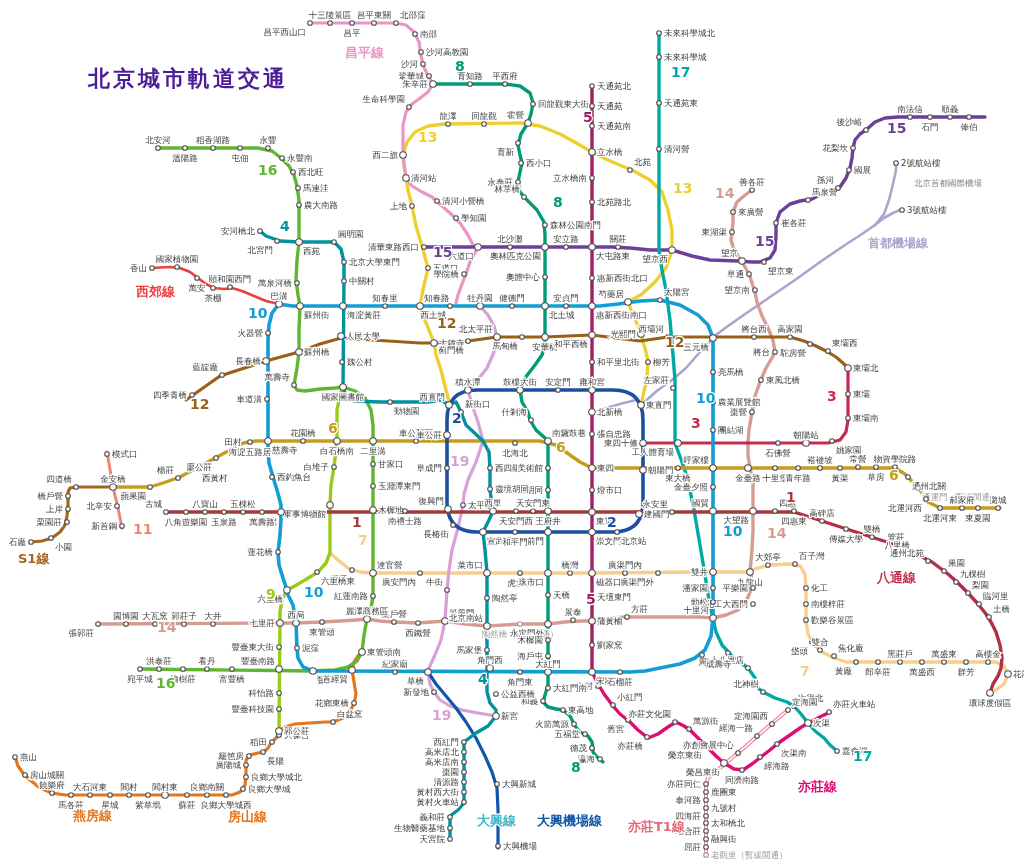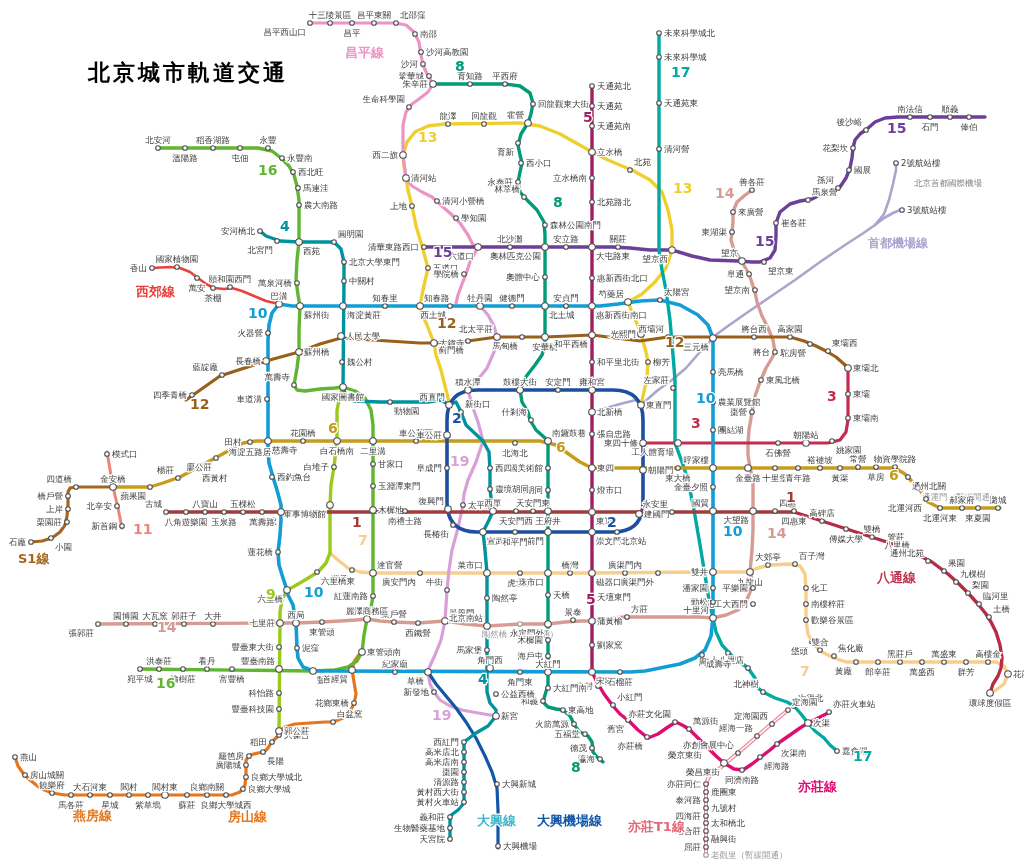--- a/index.html
+++ b/index.html
@@ -1,20 +1,20 @@
 <!DOCTYPE html>
 <html><head>
 <meta charset="utf-8">
 <style>
   html,body{margin:0;padding:0;background:#fff;}
   #stage{position:relative;width:1024px;height:867px;background:#fff;overflow:hidden;
          font-family:"DejaVu Sans","Liberation Sans",sans-serif;}
   #map-svg{position:absolute;left:0;top:0;}
-  #map-title{position:absolute;left:88px;top:58px;font-size:22px;font-weight:600;
-             color:#000000;letter-spacing:3px;}
+  #map-title{position:absolute;left:88px;top:64px;font-size:22px;font-weight:600;
+             color:#4c1d95;letter-spacing:3px;}
   text{font-family:"DejaVu Sans","Liberation Sans",sans-serif;}
 </style>
 </head>
 <body>
 
 <div id="stage">
   <svg id="map-svg" width="1024" height="867" viewBox="0 0 1024 867">
       <g>
         <g>
           <path d="M600,410 L620,404 L636,400 L641,405 L658,390 L672,380 L686,368 L700,352 L708,344 L713,337 L728,326 L748,312 L770,297 L795,280 L820,262 L845,245 L862,234 L875,225 L884,218 L893,213 L900,210" fill="none" stroke="#ABA4CE" stroke-width="2.6" stroke-linecap="round" stroke-linejoin="round"></path>

